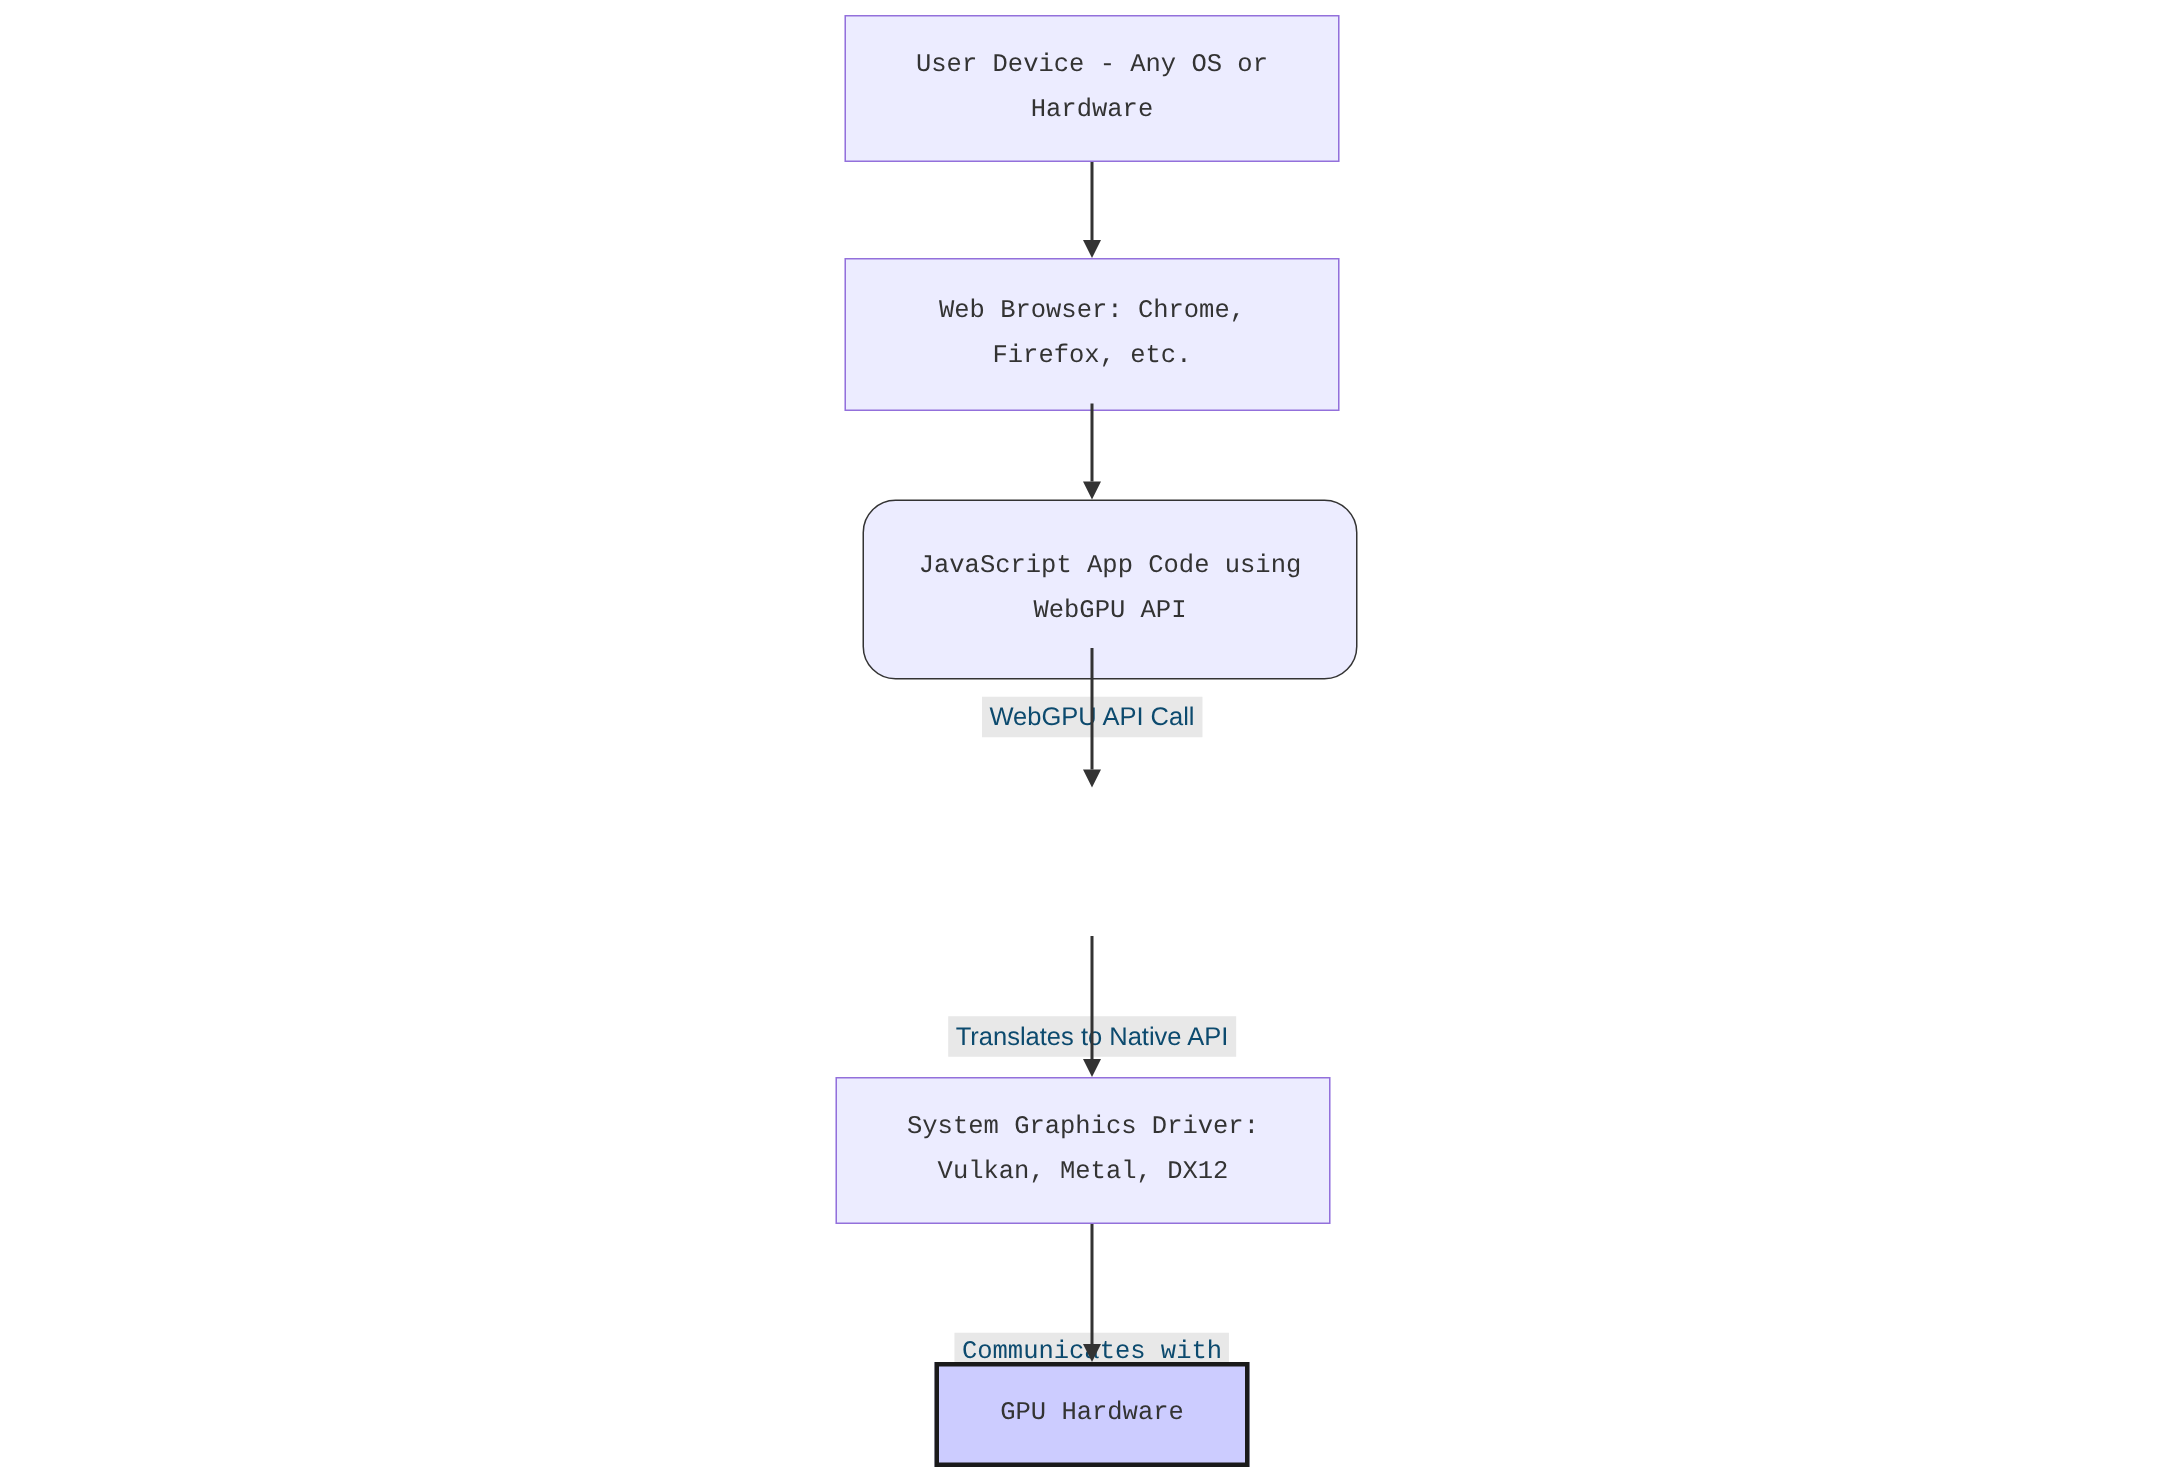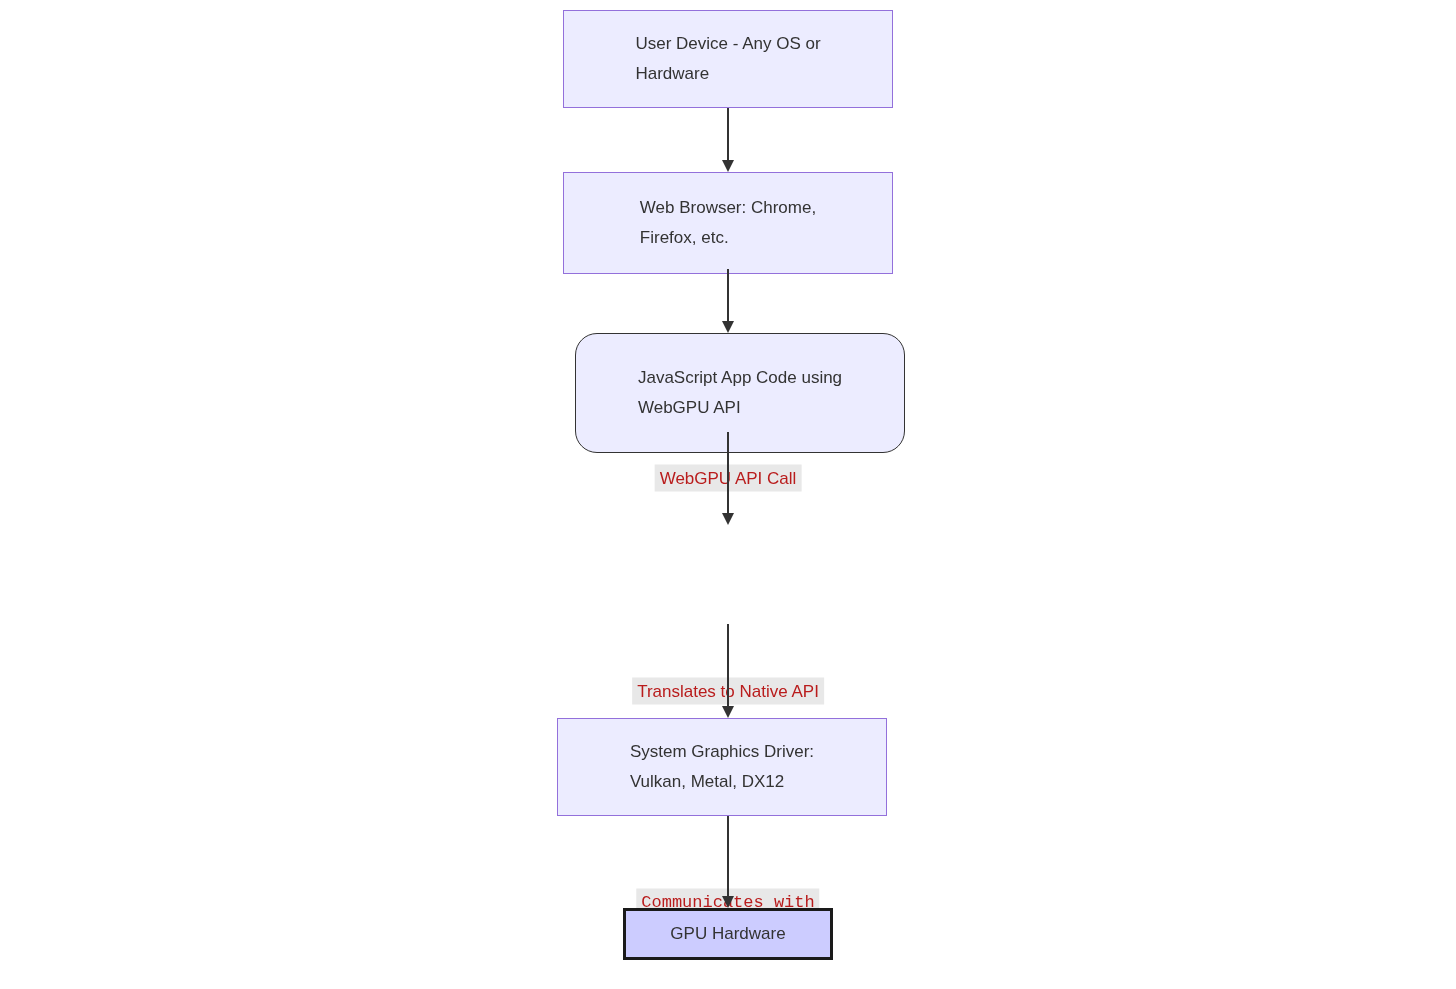--- a/index.html
+++ b/index.html
@@ -21,36 +21,37 @@
     box-sizing: border-box;
     width: 330px;
     background: #ECECFF;
     border: 1px solid #9370DB;
     color: #333333;
     font-size: 17px;
     line-height: 30px;
     display: flex;
     align-items: center;
     justify-content: center;
-    text-align: left;
+    text-align: center;
     white-space: pre-line;
     z-index: 2;
+    font-family: Liberation Mono, monospace;
   }
   .node.dark-border { border-color: #333333; }
   .node.emphasis {
     width: 210px;
     background: #CCCCFF;
     border: 3px solid #1a1a1a;
   }
   .n1 { left: 563px; top: 10px;  height: 98px; }
   .n2 { left: 563px; top: 172px; height: 102px; }
   .n3 { left: 575px; top: 333px; height: 120px; border-radius: 22px; }
   .n4 { left: 563px; top: 525px; height: 99px; }
   .n5 { left: 557px; top: 718px; height: 98px; }
-  .n6 { left: 623px; top: 908px; height: 52px; }
+  .n6 { left: 623px; top: 908px; height: 70px; }
 
   
   .edge-line {
     position: absolute;
     left: 727px;
     width: 2px;
     background: #333333;
     z-index: 2;
   }
   .e1 { top: 108px; height: 52px; }
@@ -74,21 +75,21 @@
   .a3 { top: 513px; }
   .a4 { top: 706px; }
   .a5 { top: 896px; }
 
   
   .edge-label {
     position: absolute;
     left: 728px;
     transform: translate(-50%, -50%);
     background: #e8e8e8;
-    color: #b91c1c;
+    color: #0c4a6e;
     font-size: 17px;
     line-height: 21px;
     padding: 3px 5px;
     white-space: nowrap;
     z-index: 1;
   }
   .edge-label span {
     position: relative;
     z-index: 3;
   }

